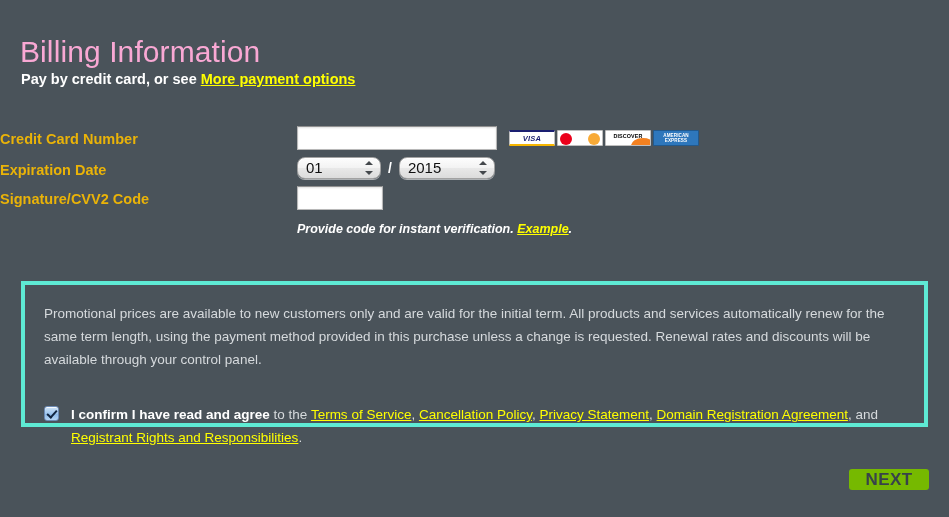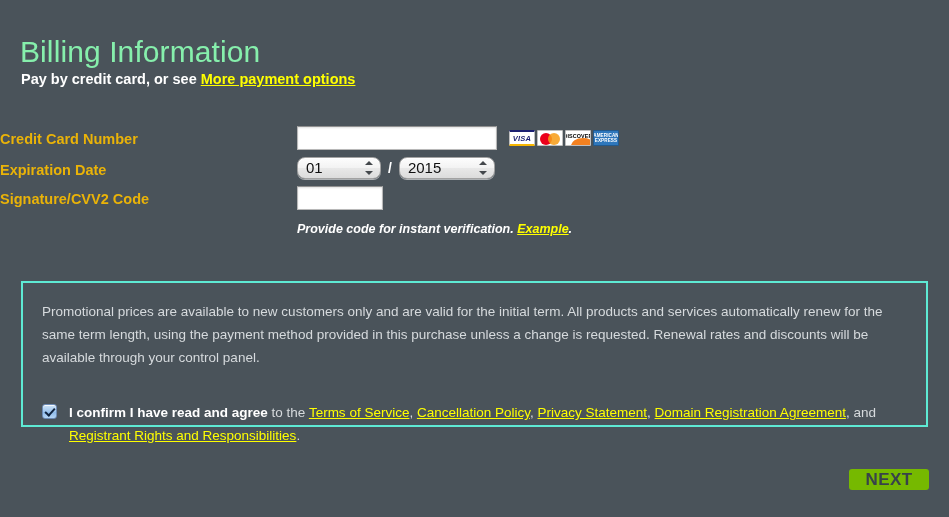--- a/index.html
+++ b/index.html
@@ -17,21 +17,21 @@
   }
 
   
   .page-title {
     position: absolute;
     left: 20px;
     top: 13px;
     font-size: 30px;
     font-weight: 400;
     letter-spacing: 0.1px;
-    color: #86efac;
+    color: #f9a8d4;
     line-height: 38px;
   }
   .subtitle {
     position: absolute;
     left: 21px;
     top: 70px;
     font-size: 14.5px;
     font-weight: bold;
     color: #ffffff;
     line-height: 19px;
@@ -144,21 +144,21 @@
 
   
   .card-logos {
     display: flex;
     align-items: center;
     gap: 2px;
     margin-left: 12px;
   }
   .card-logo {
     height: 16px;
-    width: 26px;
+    width: 46px;
     border-radius: 1px;
     display: flex;
     align-items: center;
     justify-content: center;
     overflow: hidden;
     box-sizing: border-box;
     border: 1px solid rgba(0,0,0,0.25);
   }
   .logo-visa {
     background: #ffffff;
@@ -225,21 +225,21 @@
     color: #ffffff;
   }
 
   
   .promo-box {
     position: absolute;
     left: 21px;
     top: 281px;
     width: 907px;
     height: 146px;
-    border: 2px solid #5eead4;
+    border: 4px solid #5eead4;
     box-sizing: border-box;
     padding: 17px 19px 0 19px;
   }
   .promo-text {
     font-size: 13.5px;
     line-height: 23px;
     color: #d6dadd;
     margin: 0;
   }
   .agree-row {

